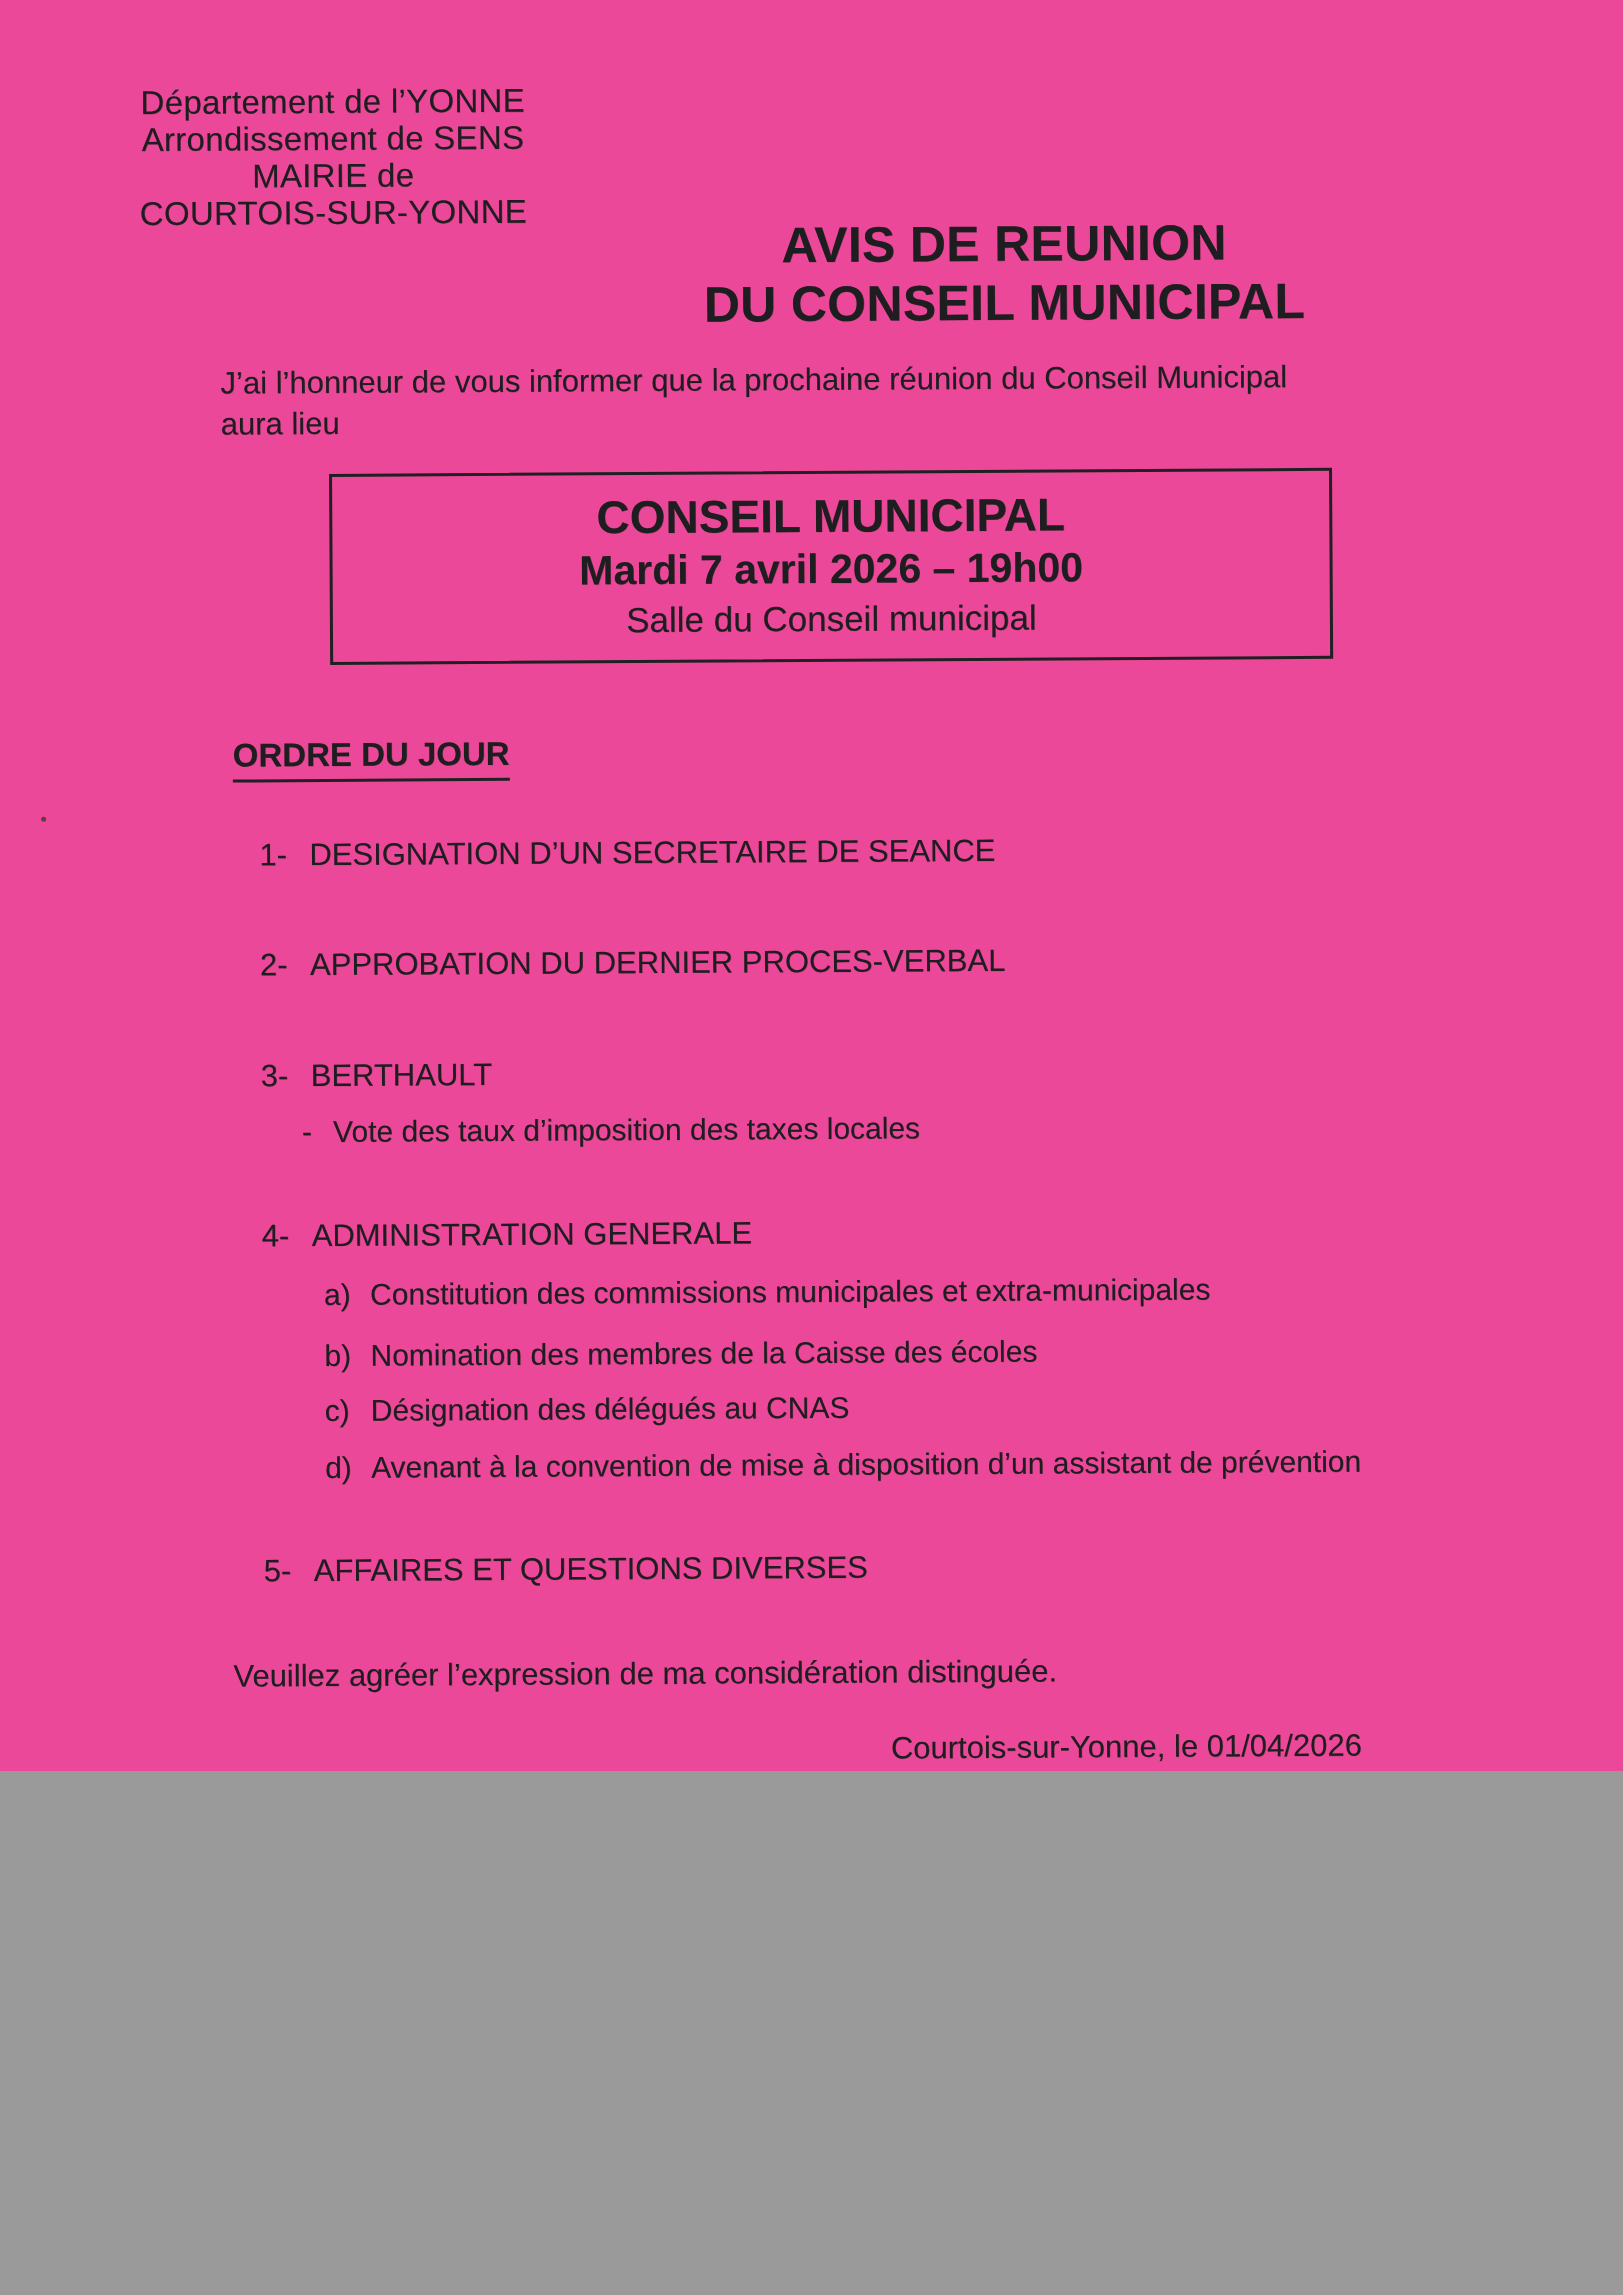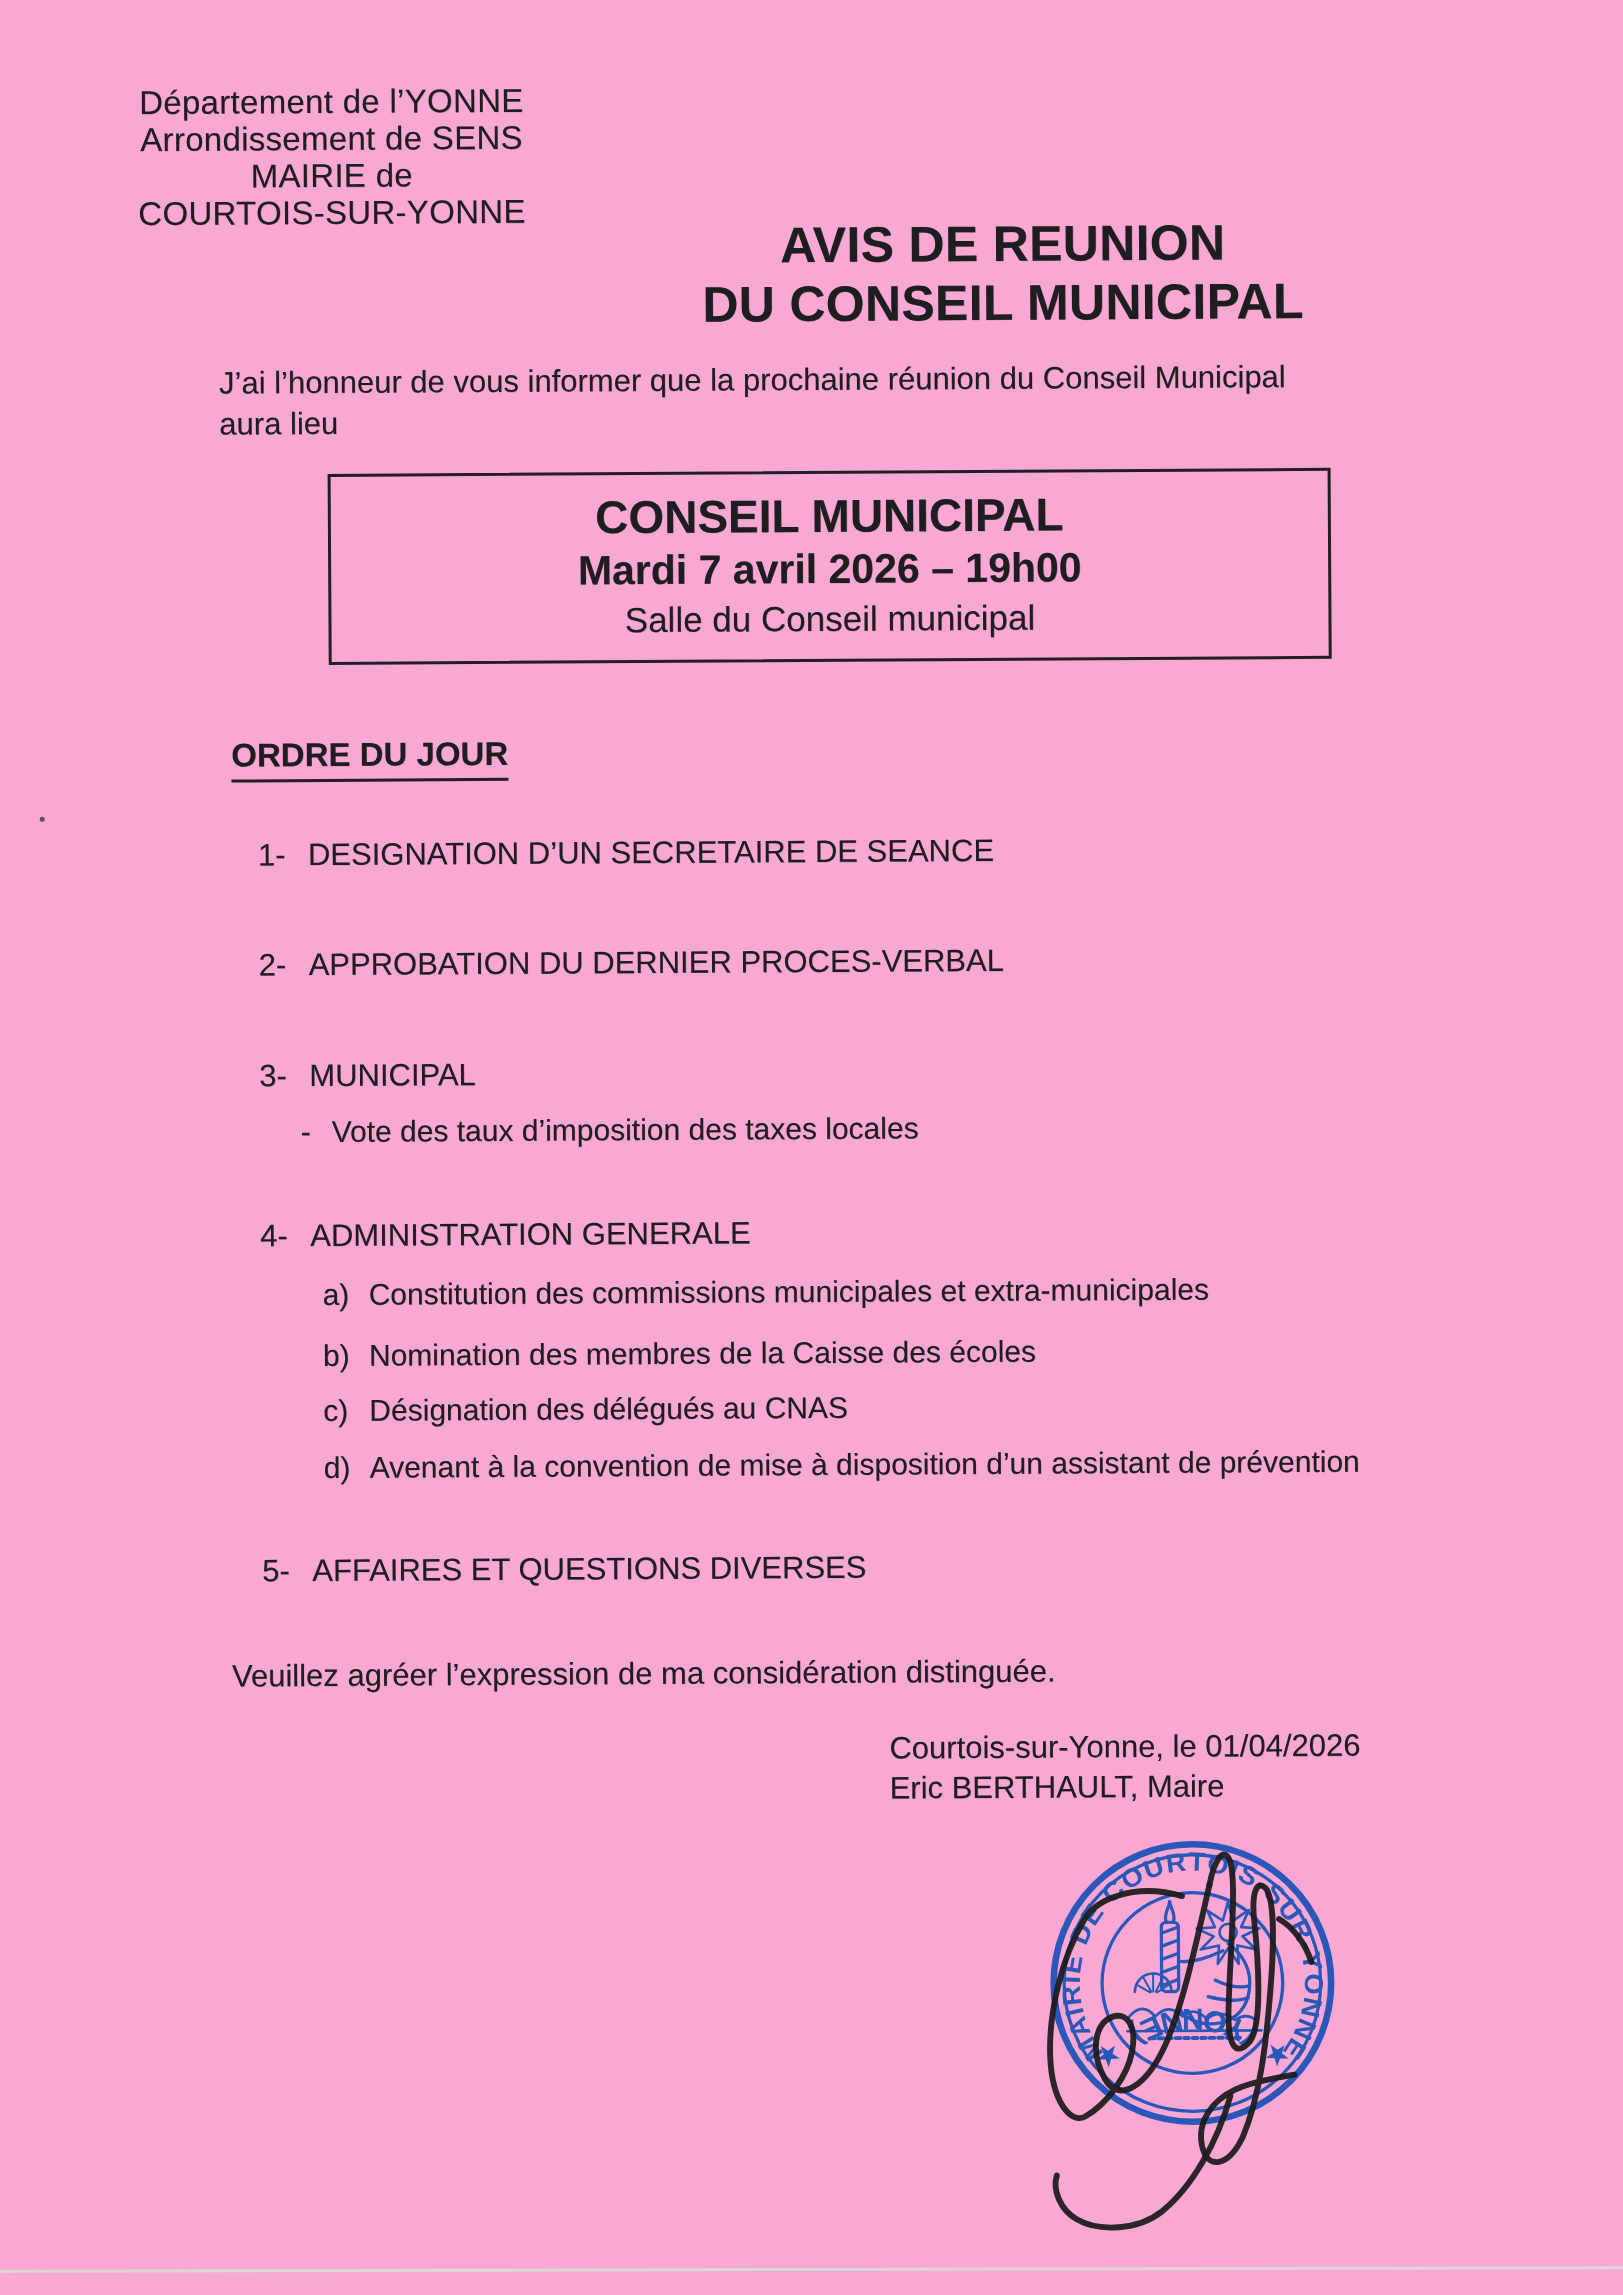--- a/index.html
+++ b/index.html
@@ -1,19 +1,19 @@
 <!DOCTYPE html>
 <html lang="fr" style="font-size:10.5px"><head>
 <meta charset="utf-8">
 <style>
   html,body{margin:0;padding:0;background:#9a9a9a;}
   .page{
     position:relative;
-    width:1623px;height:2295px;
-    background:#f9a8d4;
+    width:1623px;height:1771px;
+    background:#ec4899;
     overflow:hidden;
     font-family:"Liberation Sans", sans-serif;
     color:#1e1e20;
     text-decoration:underline;
   }
   .sheet{position:absolute;inset:0;transform:rotate(-0.35deg);transform-origin:50% 45%;}
   .ink{text-shadow:0.4px 0.3px 0.4px rgba(25,25,25,0.38);}
   .abs{position:absolute;}
   .nowrap{white-space:nowrap;}
 
@@ -89,21 +89,21 @@
       <span class="nowrap">DESIGNATION D’UN SECRETAIRE DE SEANCE</span>
     </div>
 
     <div class="abs item ink" style="top:943px">
       <span class="num">2-</span>
       <span class="nowrap">APPROBATION DU DERNIER PROCES-VERBAL</span>
     </div>
 
     <div class="abs item ink" style="top:1054px">
       <span class="num">3-</span>
-      <span class="nowrap">MUNICIPAL</span>
+      <span class="nowrap">BERTHAULT</span>
     </div>
     <div class="abs sub3 ink" style="top:1111px">
       <span class="num">-</span>
       <span class="nowrap">Vote des taux d’imposition des taxes locales</span>
     </div>
 
     <div class="abs item ink" style="top:1214px">
       <span class="num">4-</span>
       <span class="nowrap">ADMINISTRATION GENERALE</span>
     </div>

